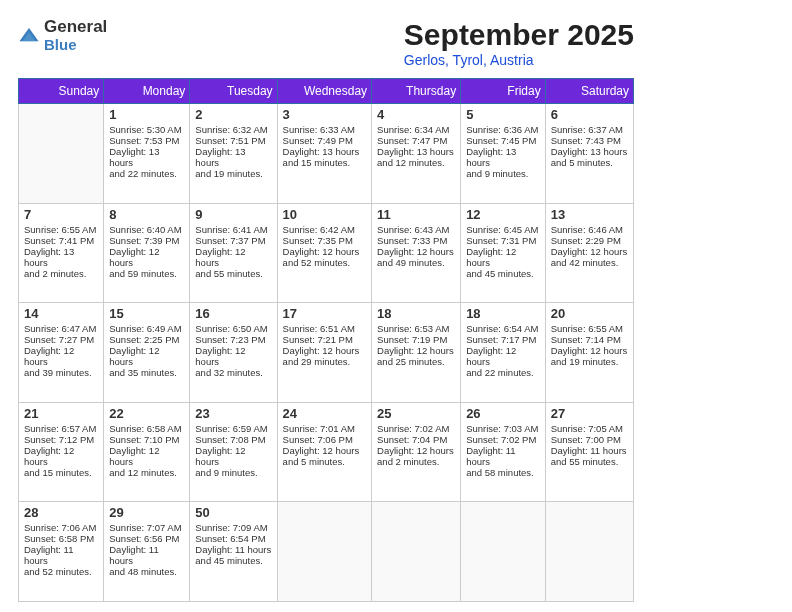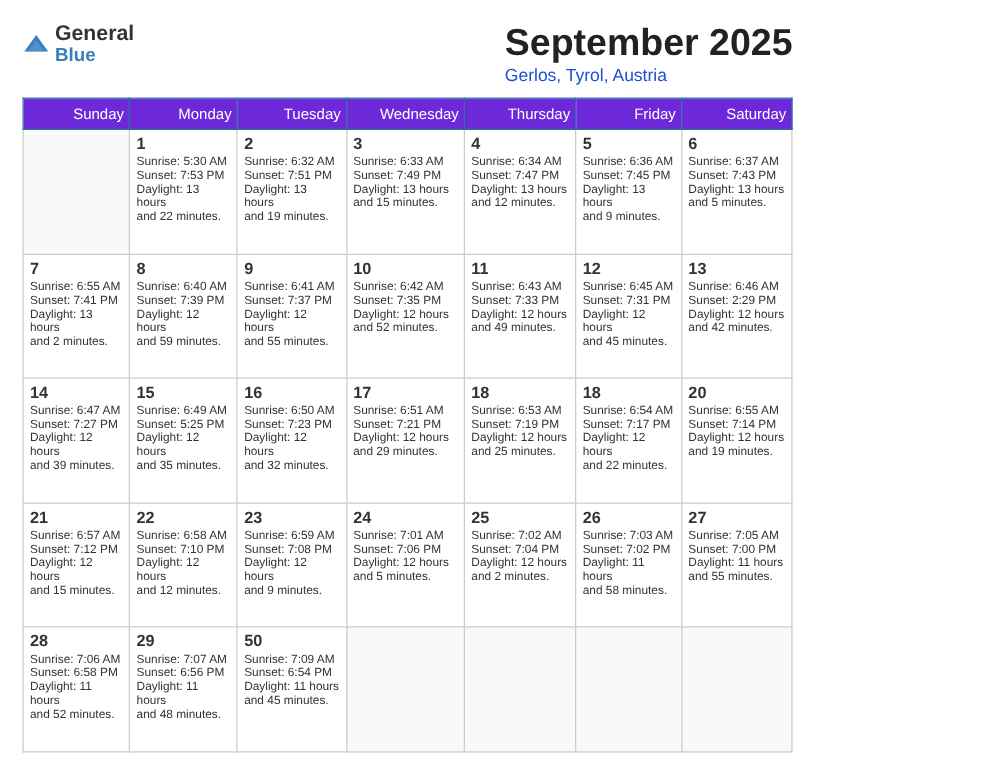--- a/index.html
+++ b/index.html
@@ -227,21 +227,21 @@
           <td>
             <span class="day-number">14</span>
             <div>Sunrise: 6:47 AM</div>
             <div>Sunset: 7:27 PM</div>
             <div>Daylight: 12 hours</div>
             <div>and 39 minutes.</div>
           </td>
           <td>
             <span class="day-number">15</span>
             <div>Sunrise: 6:49 AM</div>
-            <div>Sunset: 5:25 PM</div>
+            <div>Sunset: 2:25 PM</div>
             <div>Daylight: 12 hours</div>
             <div>and 35 minutes.</div>
           </td>
           <td>
             <span class="day-number">16</span>
             <div>Sunrise: 6:50 AM</div>
             <div>Sunset: 7:23 PM</div>
             <div>Daylight: 12 hours</div>
             <div>and 32 minutes.</div>
           </td>

